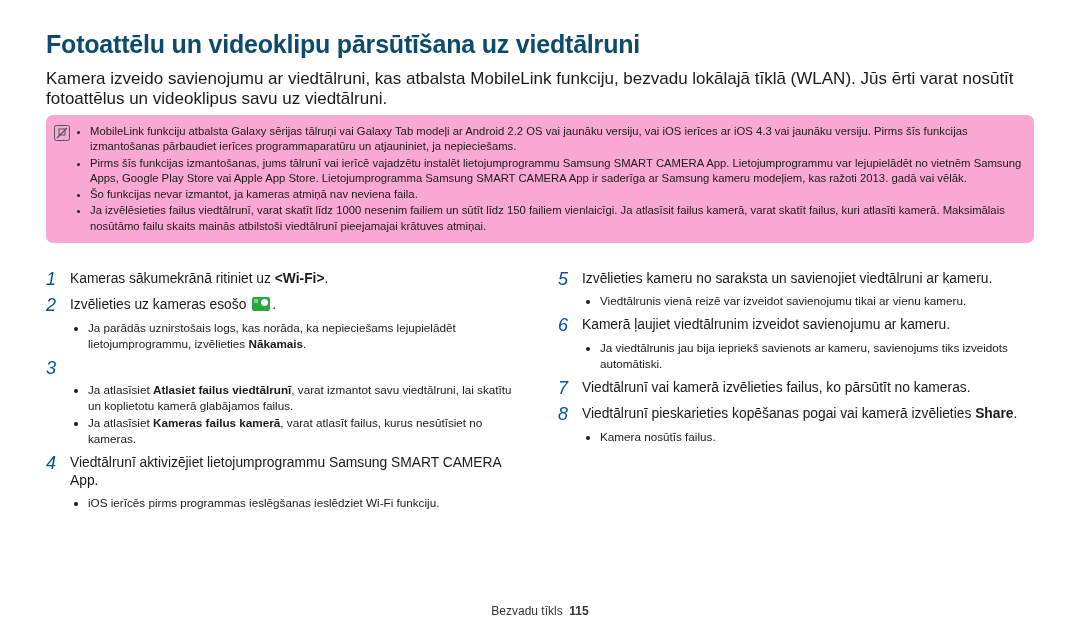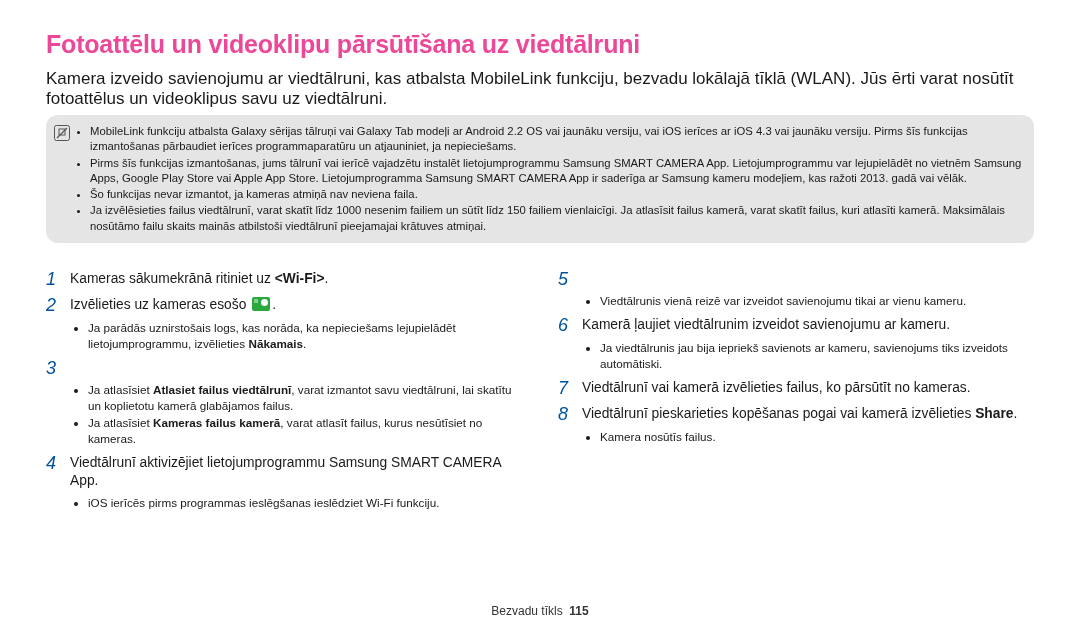--- a/index.html
+++ b/index.html
@@ -14,32 +14,32 @@
   }
   .page {
     box-sizing: border-box;
     padding: 30px 46px 16px 46px;
     width: 1080px;
     height: 630px;
     position: relative;
   }
   h1 {
     margin: 0 0 10px 0;
-    color: #ec4899;
+    color: #0c4a6e;
     font-size: 25px;
     font-weight: 700;
     letter-spacing: -0.2px;
   }
   .intro {
     font-size: 17px;
     margin: 0 0 6px 0;
   }
   .note-box {
-    background: #e5e5e5;
-    border-radius: 12px;
+    background: #f9a8d4;
+    border-radius: 7px;
     margin-top: 6px;
     padding: 8px 10px 8px 8px;
     display: flex;
     gap: 8px;
     align-items: flex-start;
   }
   .note-icon {
     flex: 0 0 16px;
     width: 16px;
     height: 16px;
@@ -196,20 +196,21 @@
       <ul class="sub">
         <li>iOS ierīcēs pirms programmas ieslēgšanas ieslēdziet Wi-Fi funkciju.</li>
       </ul>
 
     </div>
 
     <div class="col">
 
       <div class="step">
         <span class="step-num">5</span>
+        <span class="step-text">Izvēlieties kameru no saraksta un savienojiet viedtālruni ar kameru.</span>
       </div>
       <ul class="sub">
         <li>Viedtālrunis vienā reizē var izveidot savienojumu tikai ar vienu kameru.</li>
       </ul>
 
       <div class="step">
         <span class="step-num">6</span>
         <span class="step-text">Kamerā ļaujiet viedtālrunim izveidot savienojumu ar kameru.</span>
       </div>
       <ul class="sub">

